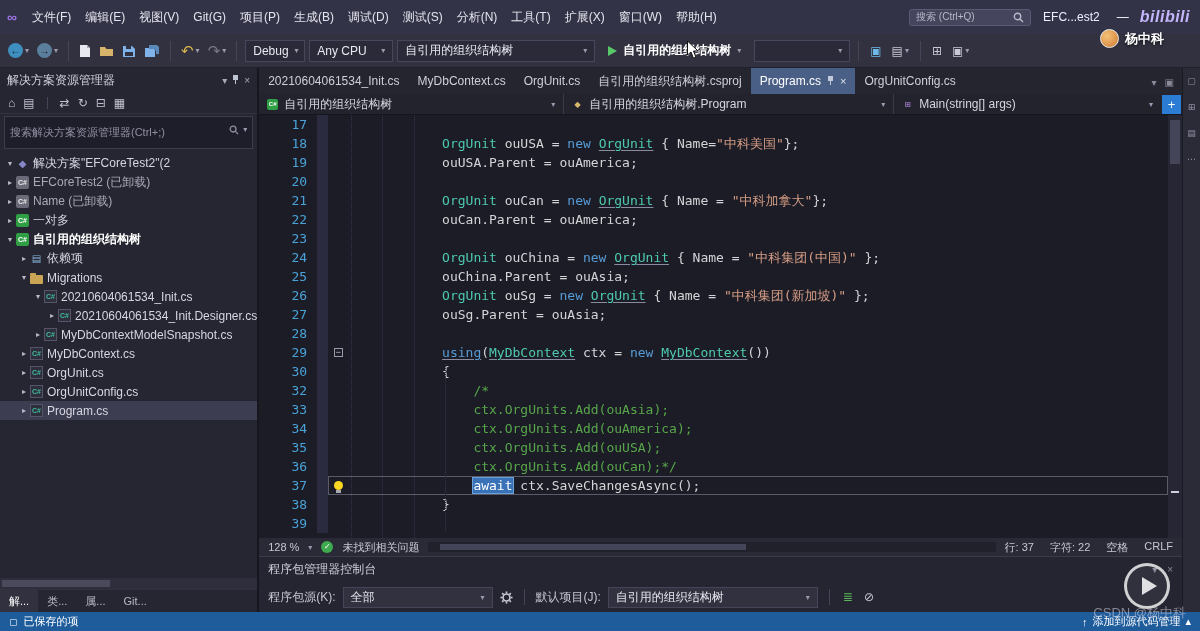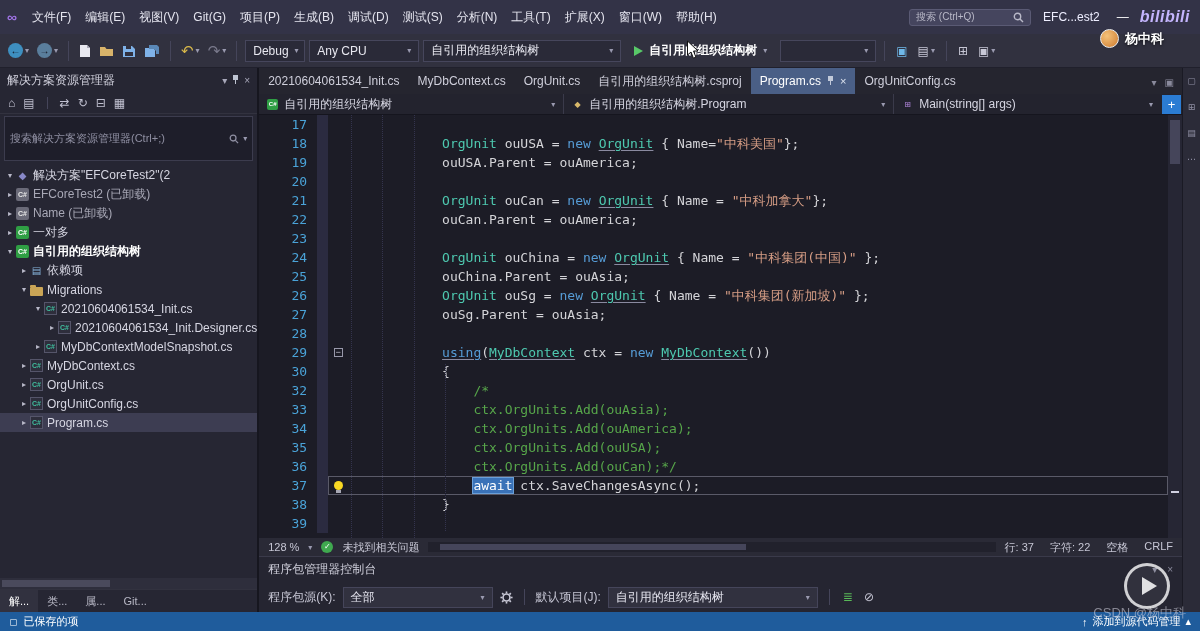--- a/index.html
+++ b/index.html
@@ -36,21 +36,21 @@
 
   
   .main{flex:1;display:flex;min-height:0}
 
   
   .sidebar{flex:0 0 178px;background:#262633;border-right:2px solid #16161f;display:flex;flex-direction:column;min-height:0}
   .sb-head{flex:0 0 24px;display:flex;align-items:center;padding:0 7px;font-size:12px;color:#d0d0dc;gap:5px}
   .sb-head .ttl{flex:1;overflow:hidden;white-space:nowrap}
   .sb-head .hic{color:#a8a8ba;font-size:10px}
   .sb-tools{flex:0 0 22px;display:flex;align-items:center;gap:8px;padding:0 8px;color:#c0c0d0;font-size:12px;border-bottom:1px solid #32323f}
-  .sb-search{flex:0 0 20px;margin:2px 4px;background:#1e1e2a;border:1px solid #3c3c4e;color:#8f8fa2;font-size:11px;display:flex;align-items:center;padding:14px 5px;gap:4px;white-space:nowrap}
+  .sb-search{flex:0 0 20px;margin:2px 4px;background:#1e1e2a;border:1px solid #3c3c4e;color:#8f8fa2;font-size:11px;display:flex;padding:8px 5px;gap:4px;white-space:nowrap}
   .sb-search .ph{overflow:hidden;flex:1}
   .tree{flex:1;overflow:hidden;padding-top:3px}
   .trow{height:19px;display:flex;align-items:center;font-size:12px;color:#d6d6e2;white-space:nowrap;overflow:hidden}
   .trow.selected{background:#3d3d52}
   .trow.bold{font-weight:bold;color:#fff}
   .trow.dim{color:#a8a8b6}
   .arrow{flex:0 0 12px;font-size:8px;color:#b8b8c8;text-align:center}
   .tico{flex:0 0 13px;height:13px;margin-right:4px;display:flex;align-items:center;justify-content:center}
   .ic-proj{background:#2f9e44;border-radius:2px;color:#fff;font-size:7px;font-weight:bold}
   .ic-proj-gray{background:#6a6a78;border-radius:2px;color:#e8e8e8;font-size:7px;font-weight:bold}
@@ -219,21 +219,21 @@
       </span>
     <span class="tbtn">
         <span class="redo">↷</span>
         <span class="car">▾</span>
       </span>
     <span class="vsep"></span>
     <span class="combo" style="width:60px">
         <span>Debug</span>
         <span class="car">▾</span>
       </span>
-    <span class="combo" style="width:110px">
+    <span class="combo" style="width:84px">
         <span>Any CPU</span>
         <span class="car">▾</span>
       </span>
     <span class="combo" style="width:198px">
         <span>自引用的组织结构树</span>
         <span class="car">▾</span>
       </span>
     <span class="run">
         <span class="play"></span>
         <span>自引用的组织结构树</span>

